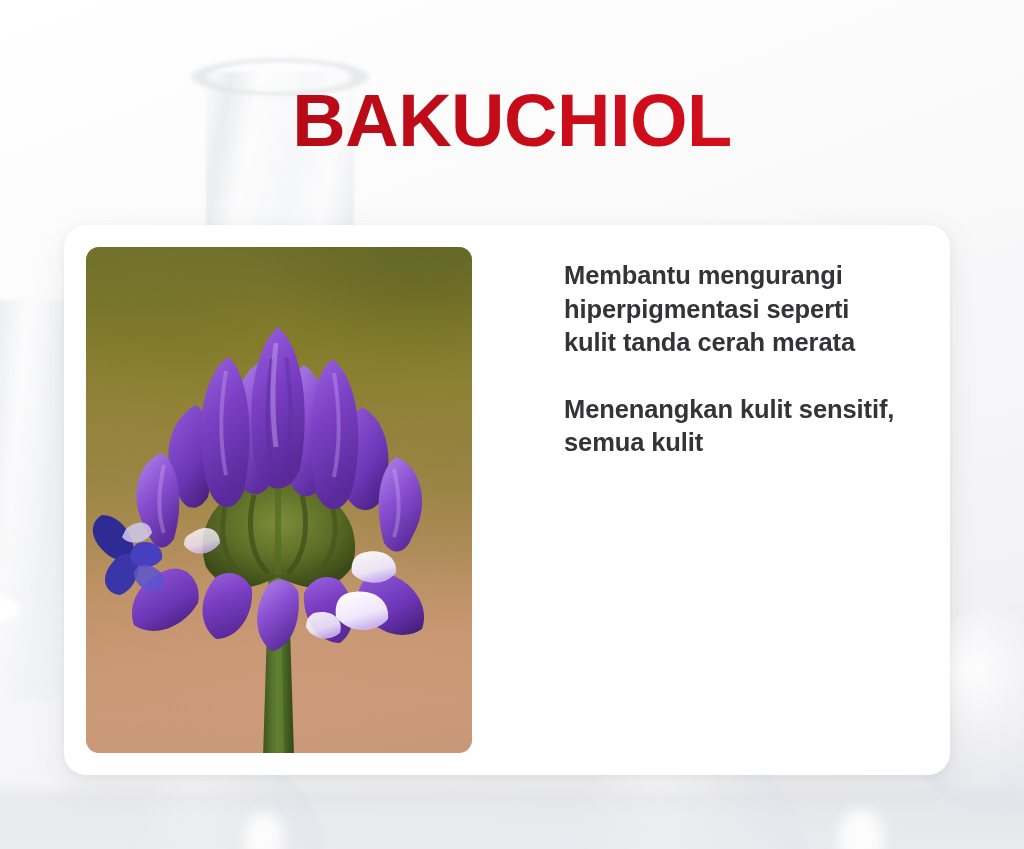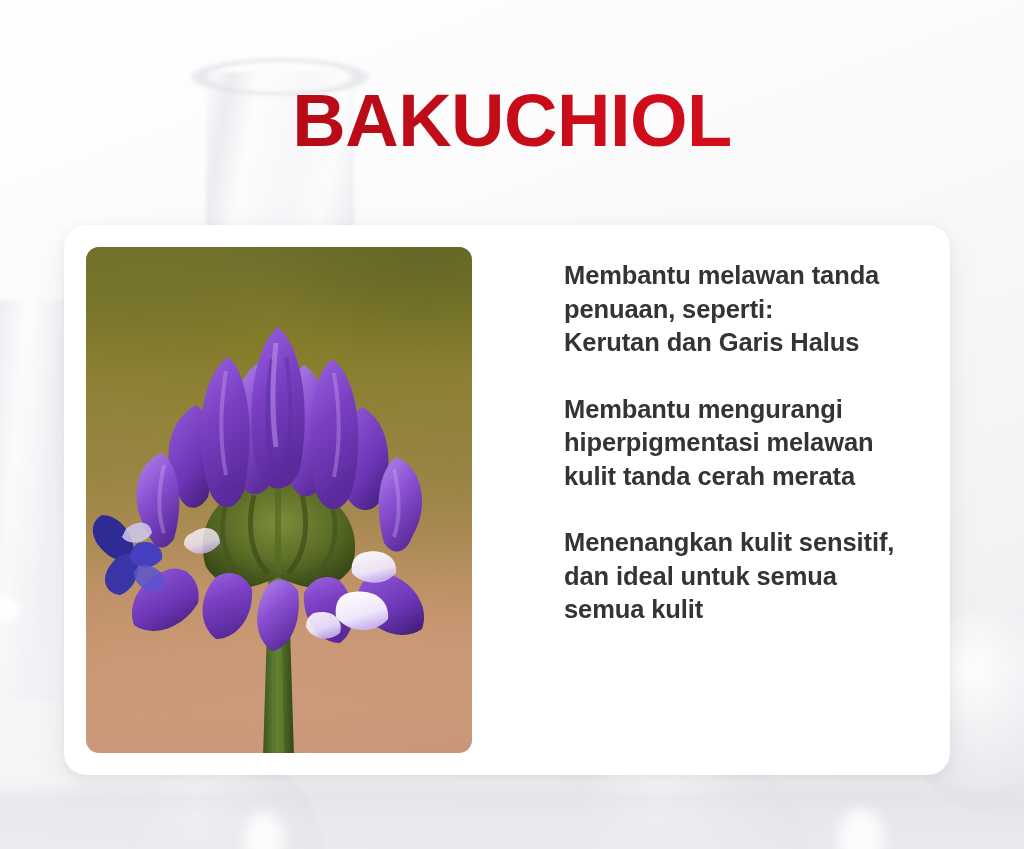--- a/index.html
+++ b/index.html
@@ -327,33 +327,27 @@
           <path d="M140 124 C134 160 134 198 140 228" stroke="#c2a0ee" stroke-width="4" fill="none" opacity=".4"></path>
           <path d="M248 126 C254 162 254 200 248 230" stroke="#c2a0ee" stroke-width="4" fill="none" opacity=".4"></path>
           <path d="M78 218 C72 244 72 268 78 286" stroke="#cbb0f0" stroke-width="4" fill="none" opacity=".35"></path>
           <path d="M308 222 C314 248 314 272 308 290" stroke="#cbb0f0" stroke-width="4" fill="none" opacity=".35"></path>
         </svg>
       </div>
     </div>
 
     <div class="benefits">
 
-      <div class="benefit-block">
-        <span class="benefit-line">Membantu melawan tanda</span>
-        <span class="benefit-line">penuaan, seperti:</span>
-        <span class="benefit-line">Kerutan dan Garis Halus</span>
-      </div>
 
       <div class="benefit-block">
         <span class="benefit-line">Membantu mengurangi</span>
-        <span class="benefit-line">hiperpigmentasi melawan</span>
+        <span class="benefit-line">hiperpigmentasi seperti</span>
         <span class="benefit-line">kulit tanda cerah merata</span>
       </div>
 
       <div class="benefit-block">
         <span class="benefit-line">Menenangkan kulit sensitif,</span>
-        <span class="benefit-line">dan ideal untuk semua</span>
         <span class="benefit-line">semua kulit</span>
       </div>
 
     </div>
   </div>
 </div>
 
 </body></html>

